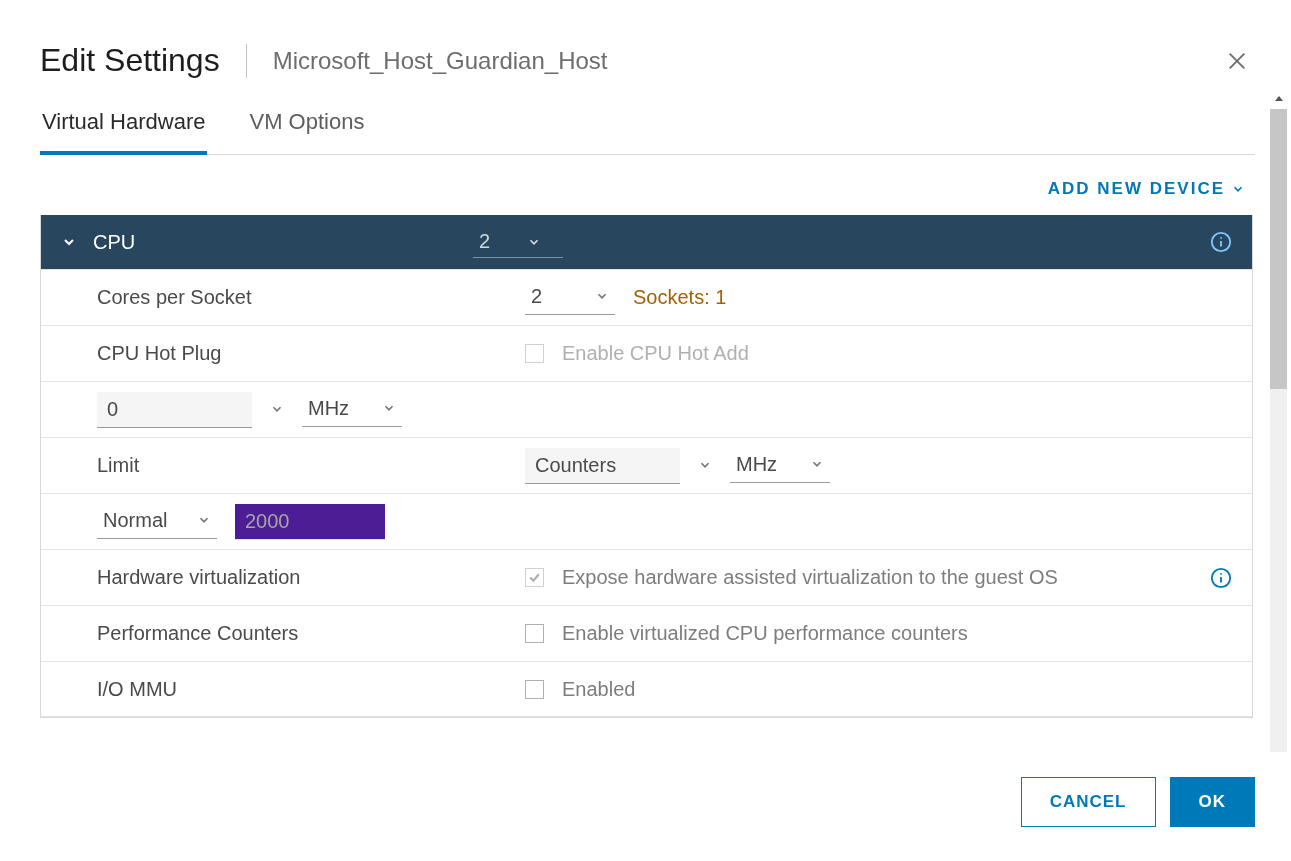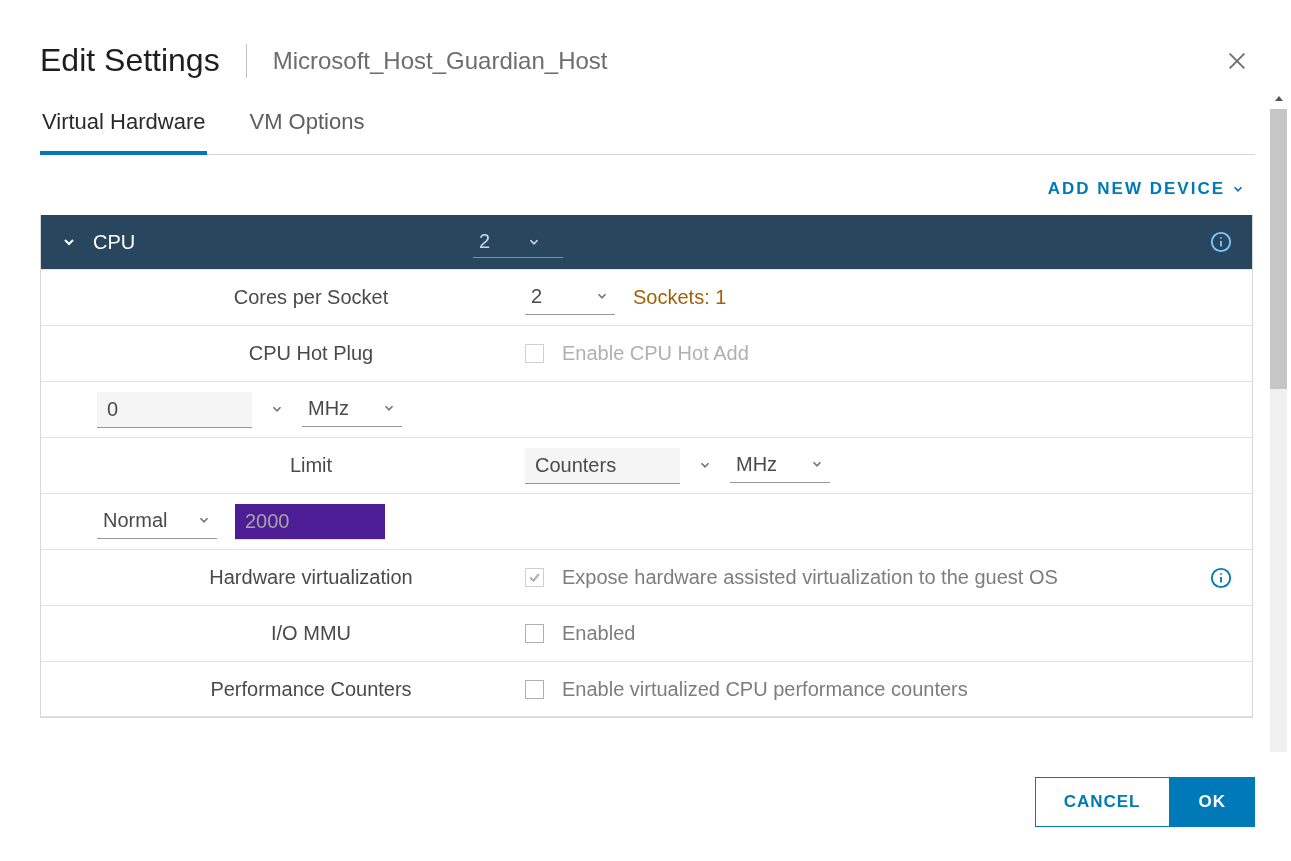--- a/index.html
+++ b/index.html
@@ -122,21 +122,21 @@
 
   .row {
     display:flex; align-items:center;
     min-height:56px;
     padding:8px 20px 8px 56px;
     border-top:1px solid #e3e3e3;
     font-size:20px; color:#4a4a4a;
     background:#fff;
   }
   .row:last-child { border-bottom:1px solid #e3e3e3; }
-  .row .label { flex:0 0 428px;text-align:center; }
+  .row .label { flex:0 0 428px; }
   .row .ctrl { display:flex; align-items:center; gap:18px; flex:1; }
   .row .info { margin-left:auto; color:#0079b8; display:flex; cursor:pointer; }
 
   .select {
     display:flex; align-items:center; justify-content:space-between;
     border-bottom:1px solid #9a9a9a; padding:4px 6px 6px;
     font-size:20px; color:#4a4a4a;
     cursor:pointer;
   }
   .select .chev-icon { color:#777; }
@@ -168,21 +168,21 @@
   .cb.disabled { border-color:#d0d0d0; }
   .cb svg { width:13px; height:13px; }
   .cb.checked.disabled svg { stroke:#b0b0b0; }
   .cb.checked svg { display:block; }
   .cb:not(.checked) svg { display:none; }
 
   .muted { color:#a16207; }
 
   .footer {
     position:absolute; bottom:0; left:0; right:0;
-    display:flex; justify-content:flex-end; 
+    display:flex; justify-content:flex-end; gap:14px;
     padding:24px 36px 34px;
     background:#fff;
     border-top:1px solid #fff;
     align-items:flex-end;
   }
   .btn {
     font-size:17px; letter-spacing:1px; font-weight:600;
     padding:14px 28px;
     border:1px solid #0079b8; color:#0079b8; background:#fff;
     cursor:pointer;
@@ -342,36 +342,36 @@
           <span class="info">
             <svg viewBox="0 0 24 24" fill="none" stroke="currentColor" stroke-width="2">
                 <circle cx="12" cy="12" r="10"></circle>
                 <line x1="12" y1="11" x2="12" y2="17"></line>
                 <circle cx="12" cy="7.5" r="1" fill="currentColor" stroke="none"></circle>
               </svg>
           </span>
         </div>
 
         <div class="row">
-          <span class="label">I/O MMU</span>
+          <span class="label">Performance Counters</span>
           <div class="ctrl">
             <span class="cb">
               
             </span>
-            <span class="cb-label" style="color:#7d7d7d;">Enabled</span>
-          </div>
-        </div>
-
-        <div class="row">
-          <span class="label">Performance Counters</span>
+            <span class="cb-label" style="color:#7d7d7d;">Enable virtualized CPU performance counters</span>
+          </div>
+        </div>
+
+        <div class="row">
+          <span class="label">I/O MMU</span>
           <div class="ctrl">
             <span class="cb">
               
             </span>
-            <span class="cb-label" style="color:#7d7d7d;">Enable virtualized CPU performance counters</span>
+            <span class="cb-label" style="color:#7d7d7d;">Enabled</span>
           </div>
         </div>
 
       </div>
 
     </div>
 
     <div class="vscroll">
       <div class="vscroll-arrow">
         <svg width="12" height="12" viewBox="0 0 24 24" fill="#555">

